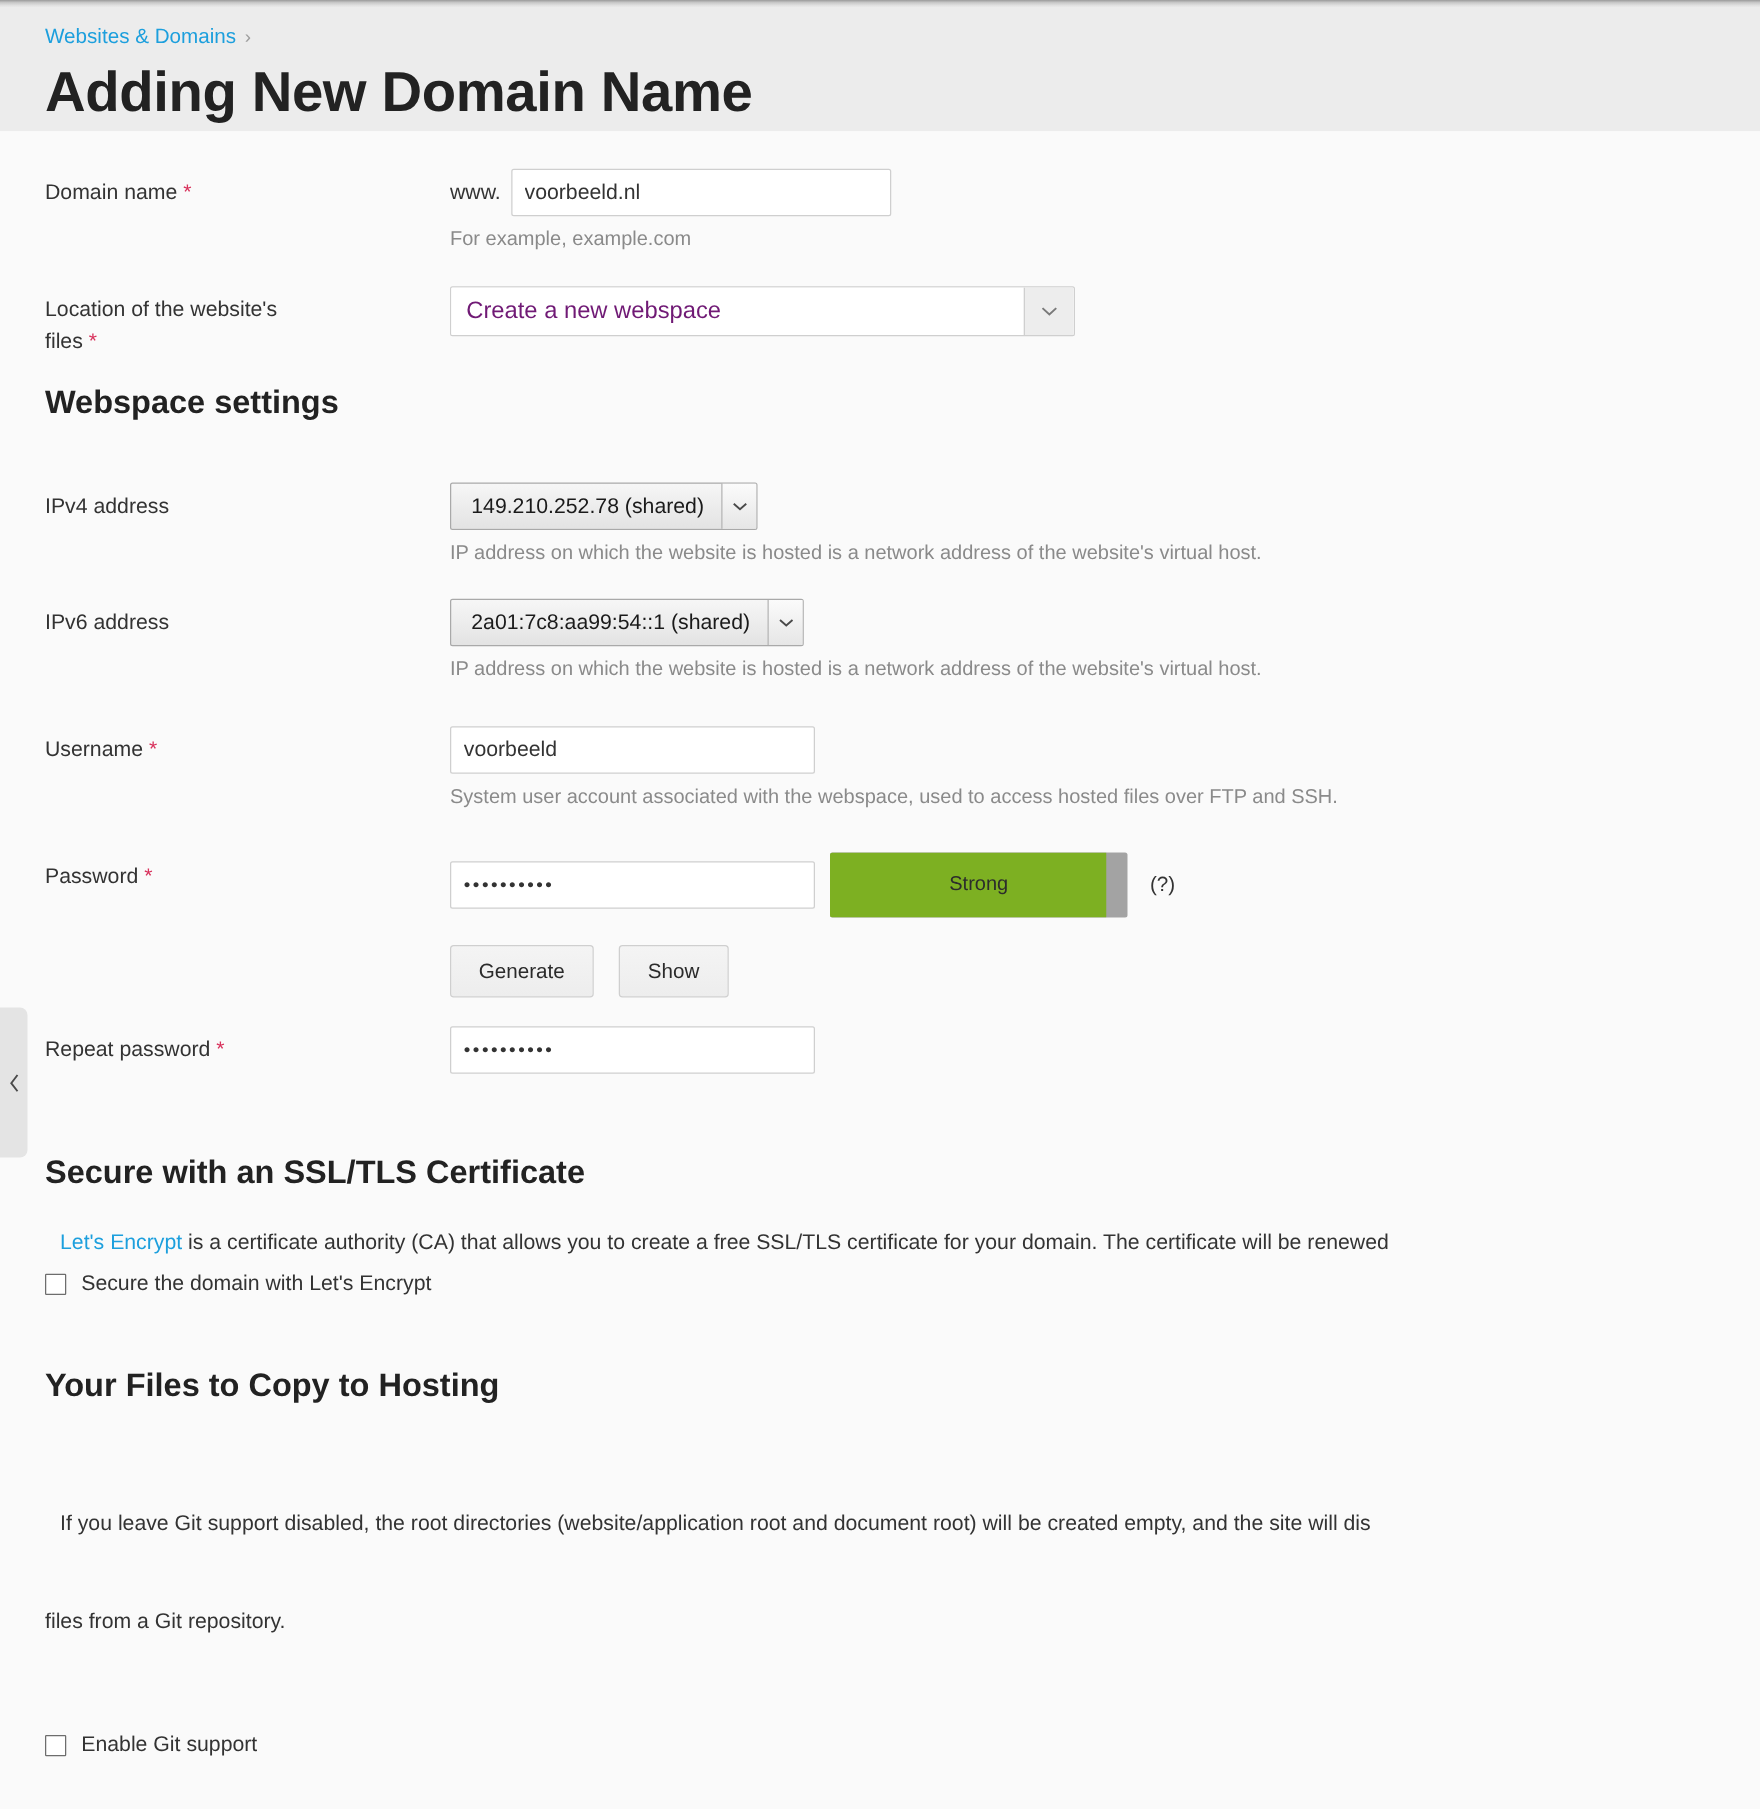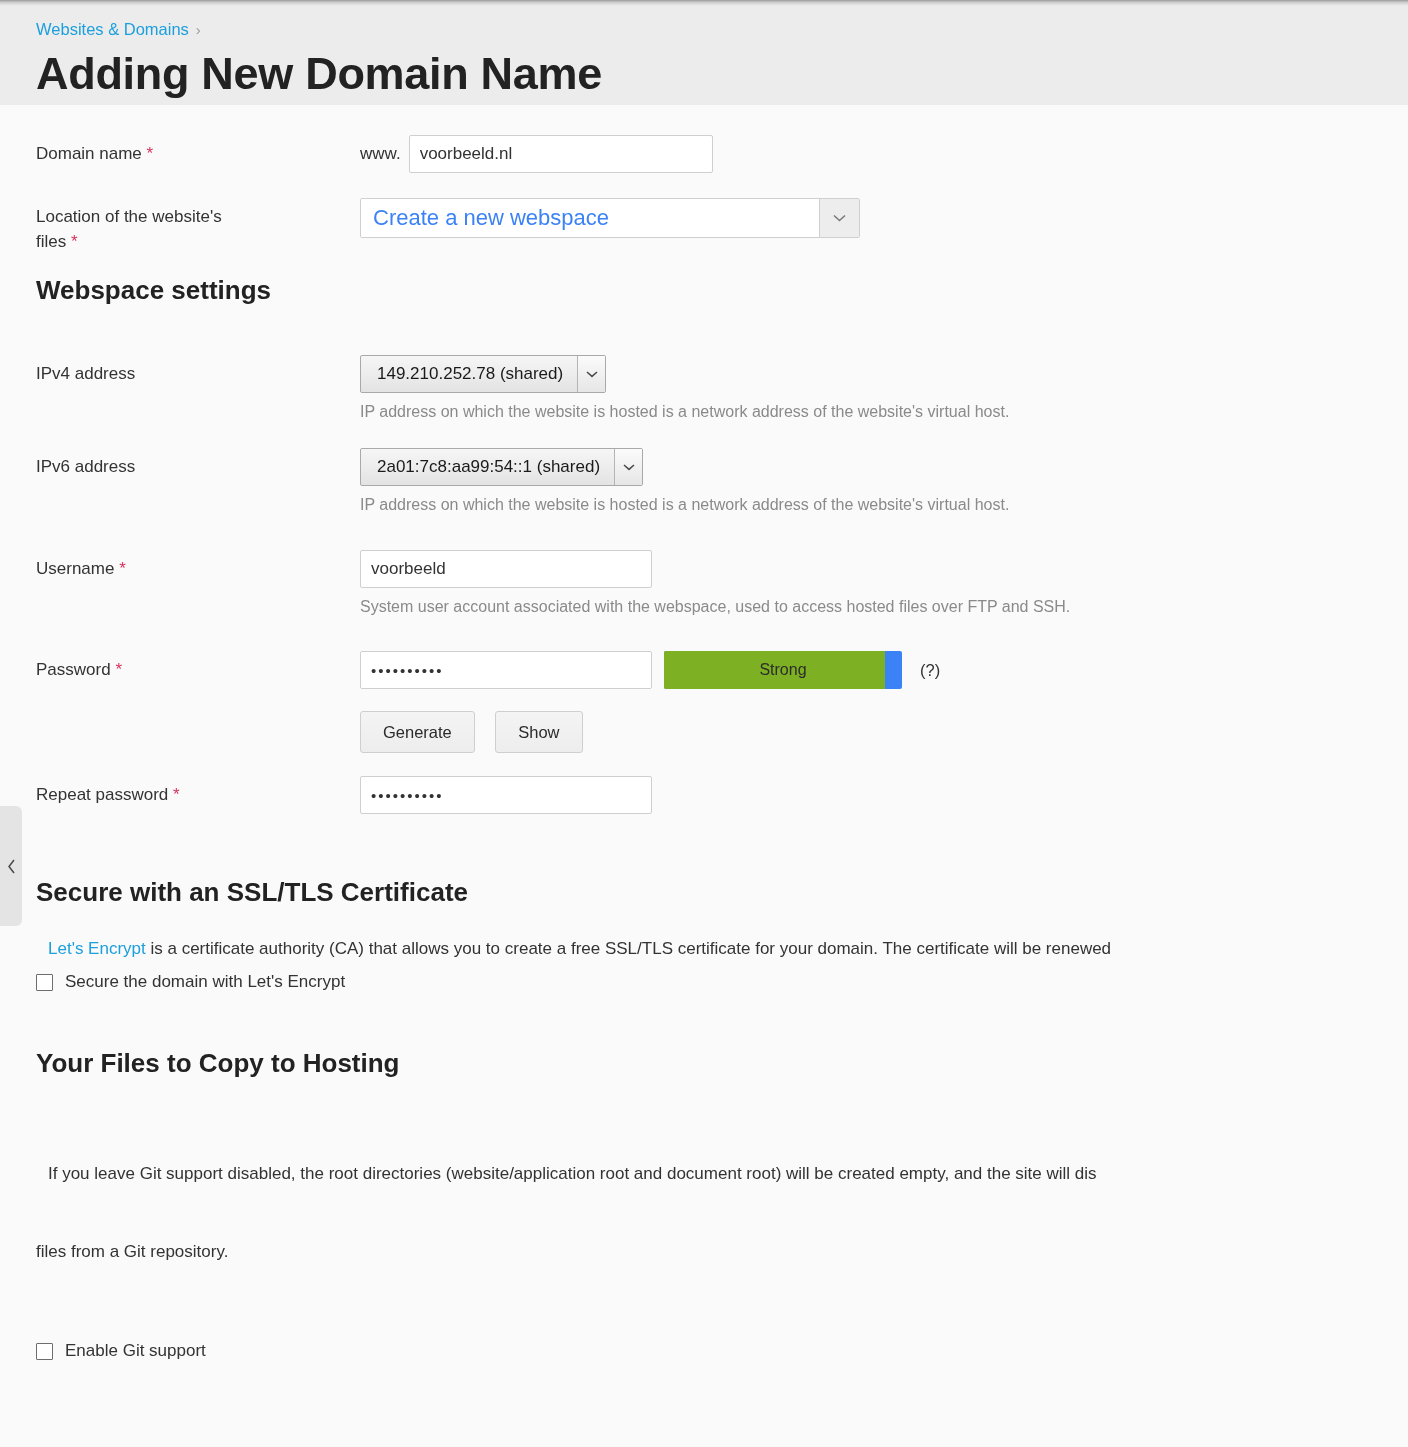--- a/index.html
+++ b/index.html
@@ -118,22 +118,22 @@
   .combo {
     display: inline-flex;
     align-items: stretch;
     border: 1px solid #cfcfcf;
     border-radius: 2px;
     background: #fff;
     height: 40px;
     overflow: hidden;
   }
   .combo .val {
-    font-size: 22px;
-    color: #3b82f6;
+    font-size: 19px;
+    color: #701a75;
     padding: 0 6px 0 12px;
     line-height: 38px;
     white-space: nowrap;
     background: #fff;
     min-width: 458px;
   }
   .combo .arrow {
     width: 40px;
     background: #ededed;
     border-left: 1px solid #cfcfcf;
@@ -162,22 +162,22 @@
   .nselect .arrow {
     width: 28px;
     border-left: 1px solid #b5b5b5;
     background: linear-gradient(to bottom, #fbfbfb 0%, #e6e6e6 100%);
     display: flex; align-items: center; justify-content: center;
   }
 
   
   .meter {
     width: 238px;
-    height: 38px;
-    background: #3b82f6;
+    height: 52px;
+    background: #a3a3a3;
     border-radius: 2px;
     position: relative;
     margin-left: 12px;
     overflow: hidden;
   }
   .meter .fill {
     position: absolute;
     left: 0; top: 0; bottom: 0;
     width: 93%;
     background: #7db022;
@@ -286,20 +286,21 @@
     <div class="row" style="margin-bottom:2px;">
       <div class="label-col">
         <span>Domain name</span>
         <span class="req">*</span>
       </div>
       <div class="field-col">
         <div class="inline">
           <span class="www-prefix">www.</span>
           <input class="txt domain" type="text" value="voorbeeld.nl" style="">
         </div>
+        <div class="hint">For example, example.com</div>
       </div>
     </div>
 
     <div class="row" style="margin-top:25px;">
       <div class="label-col">
         <div><span>Location of the website's</span></div>
         <div>
           <span>files</span>
           <span class="req">*</span>
         </div>

